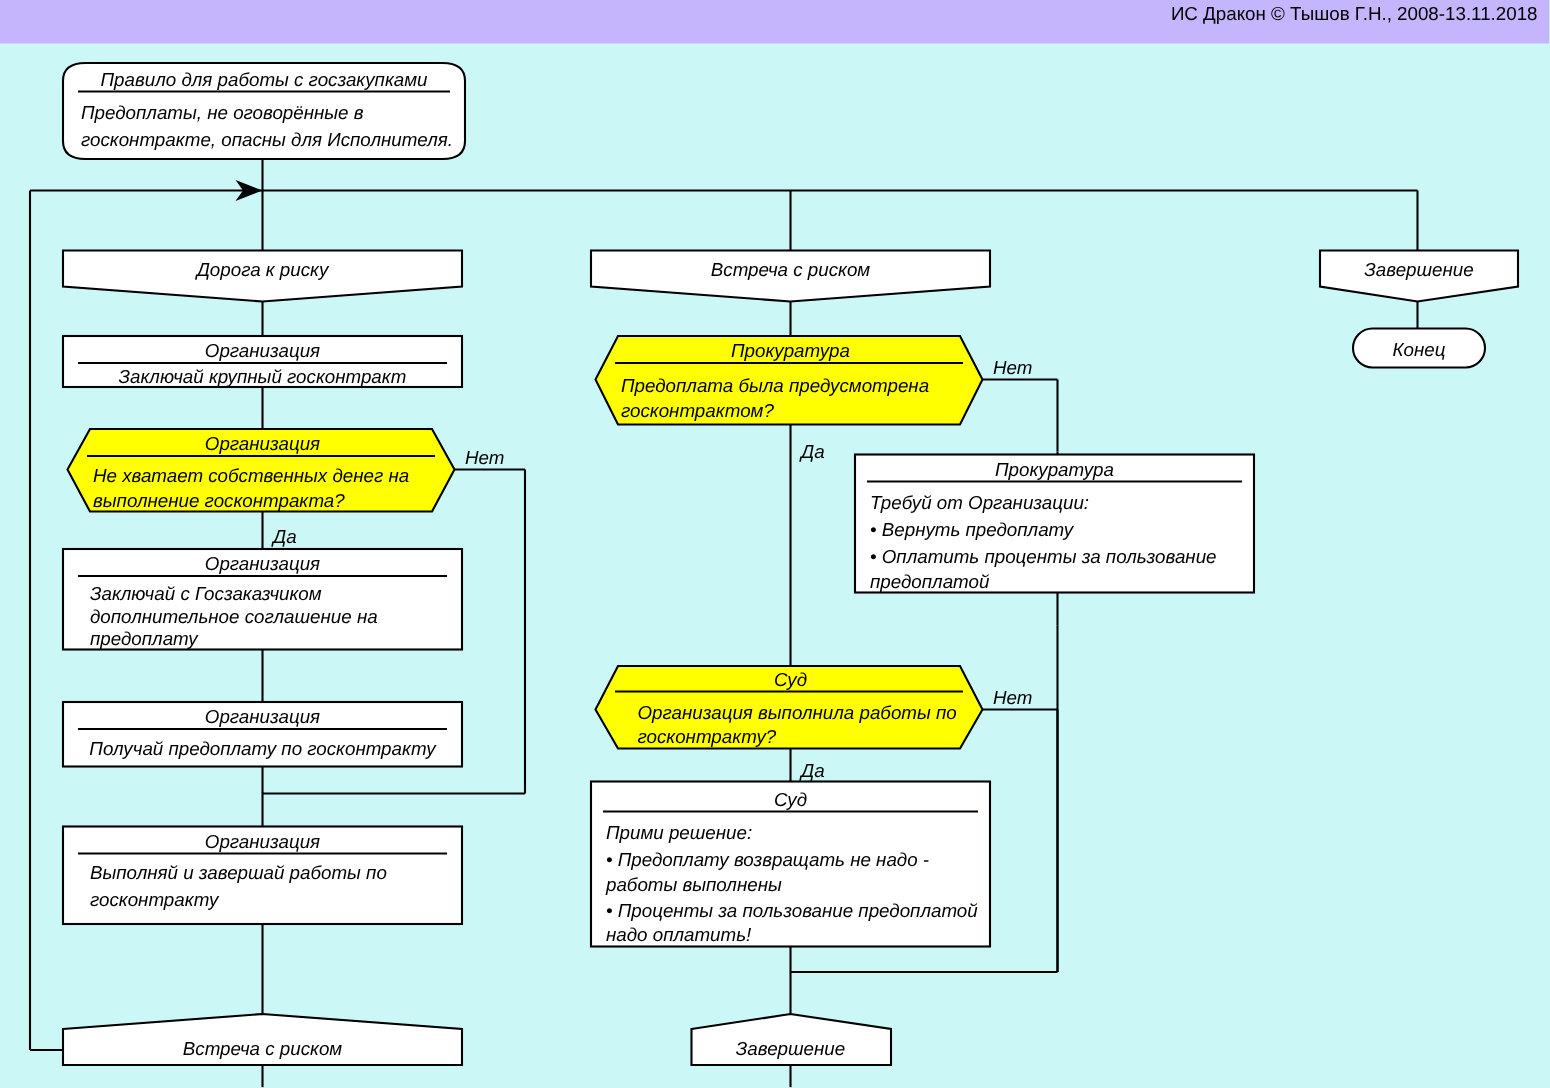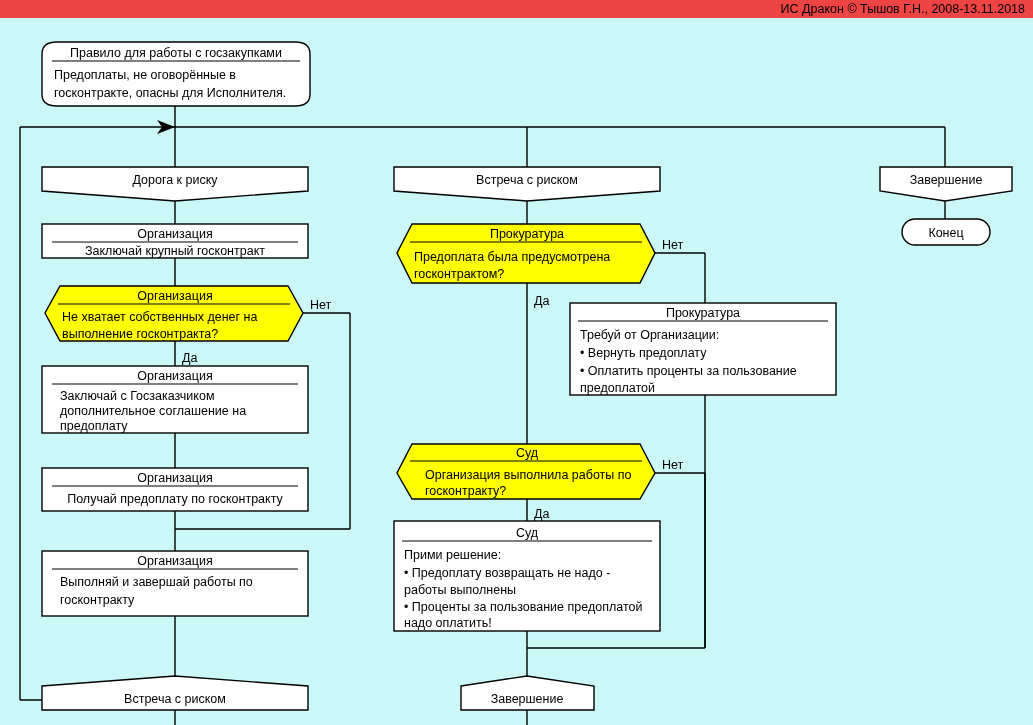--- a/index.html
+++ b/index.html
@@ -4,28 +4,28 @@
 <style>
   html,body{margin:0;padding:0;}
   body{
     width:1033px;height:725px;
     background:#ccf7f7;
     font-family:"Liberation Sans","DejaVu Sans",sans-serif;
     overflow:hidden;
     position:relative;
   }
   #titlebar{
-    position:absolute;left:0;top:0;width:1033px;height:18px;
-    background:#ef4444;
+    position:absolute;left:0;top:0;width:1033px;height:29px;
+    background:#c4b5fd;
   }
   #titlebar .cap{
     position:absolute;right:8px;top:2px;
     font-size:12.5px;color:#000;white-space:nowrap;
   }
-  #canvas{position:absolute;left:0;top:21px;width:886px;height:704px;}
+  #canvas{position:absolute;left:0;top:21px;width:886px;height:704px;font-style:italic;}
   svg{display:block;}
   .shape{fill:#ffffff;stroke:#000000;stroke-width:1.4;}
   .shape.q{fill:#ffff00;}
   .line{stroke:#000000;stroke-width:1.4;fill:none;}
   .divider{stroke:#000000;stroke-width:1.2;}
   text{font-family:"Liberation Sans","DejaVu Sans",sans-serif;font-size:12.5px;fill:#000;}
   text.hdr{text-anchor:middle;}
   text.ctr{text-anchor:middle;}
   text.lft{text-anchor:start;}
   text.lbl{text-anchor:start;font-size:12.5px;}

